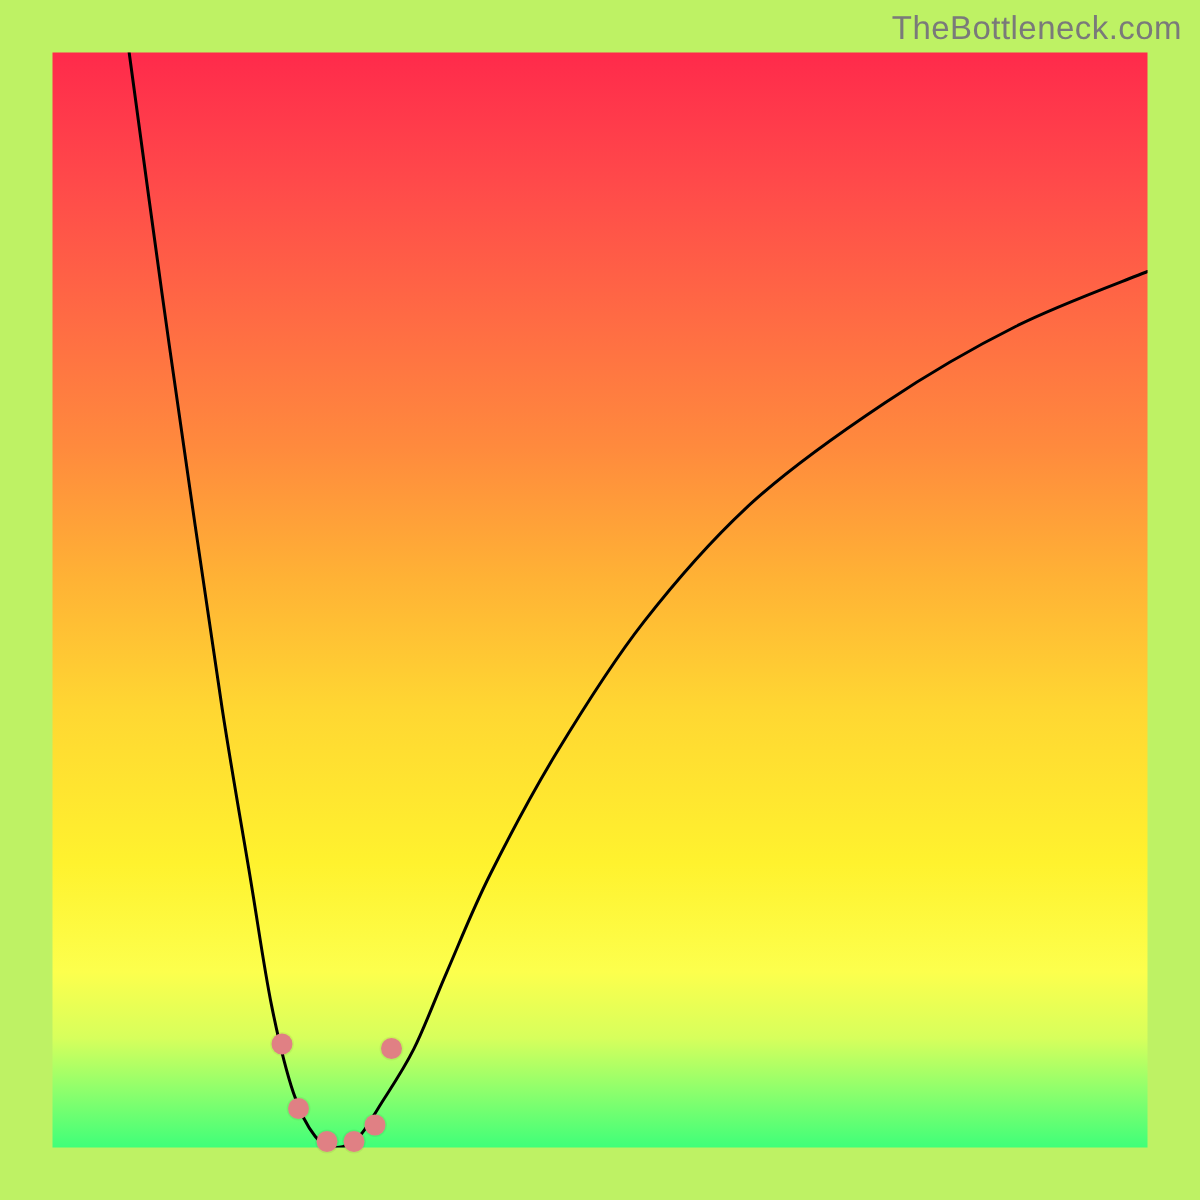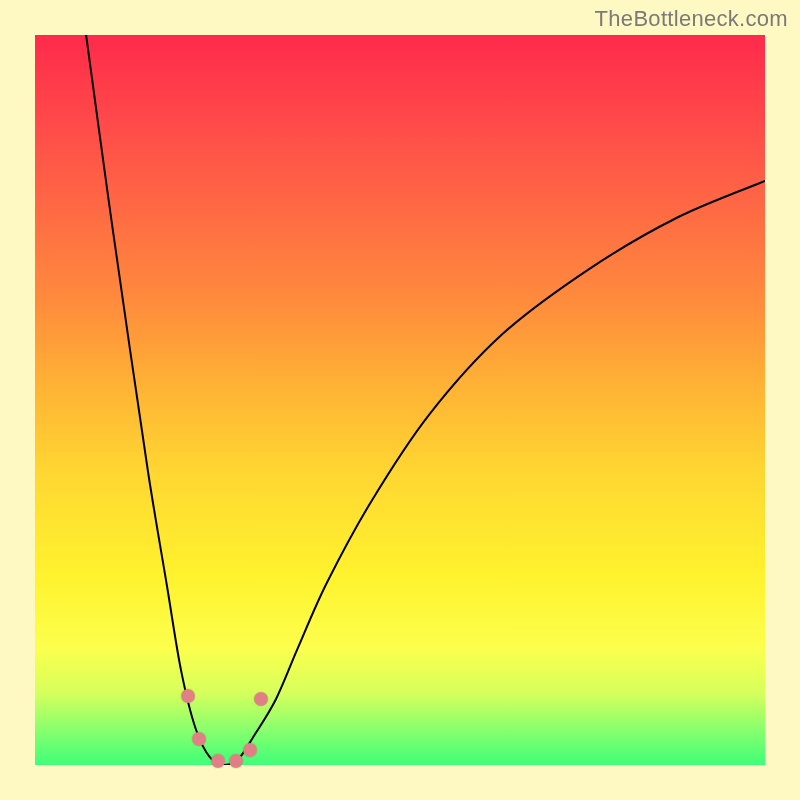--- a/index.html
+++ b/index.html
@@ -8,21 +8,21 @@
     width: 800px;
     height: 800px;
     overflow: hidden;
     background: #000;
     font-family: Arial, Helvetica, sans-serif;
   }
   .stage {
     position: relative;
     width: 800px;
     height: 800px;
-    background: #fef9c3;
+    background: #bef264;
   }
   .plot-area {
     position: absolute;
     left: 35px;
     top: 35px;
     width: 730px;
     height: 730px;
     background: linear-gradient(
       to bottom,
       #ff2a4b 0%,

